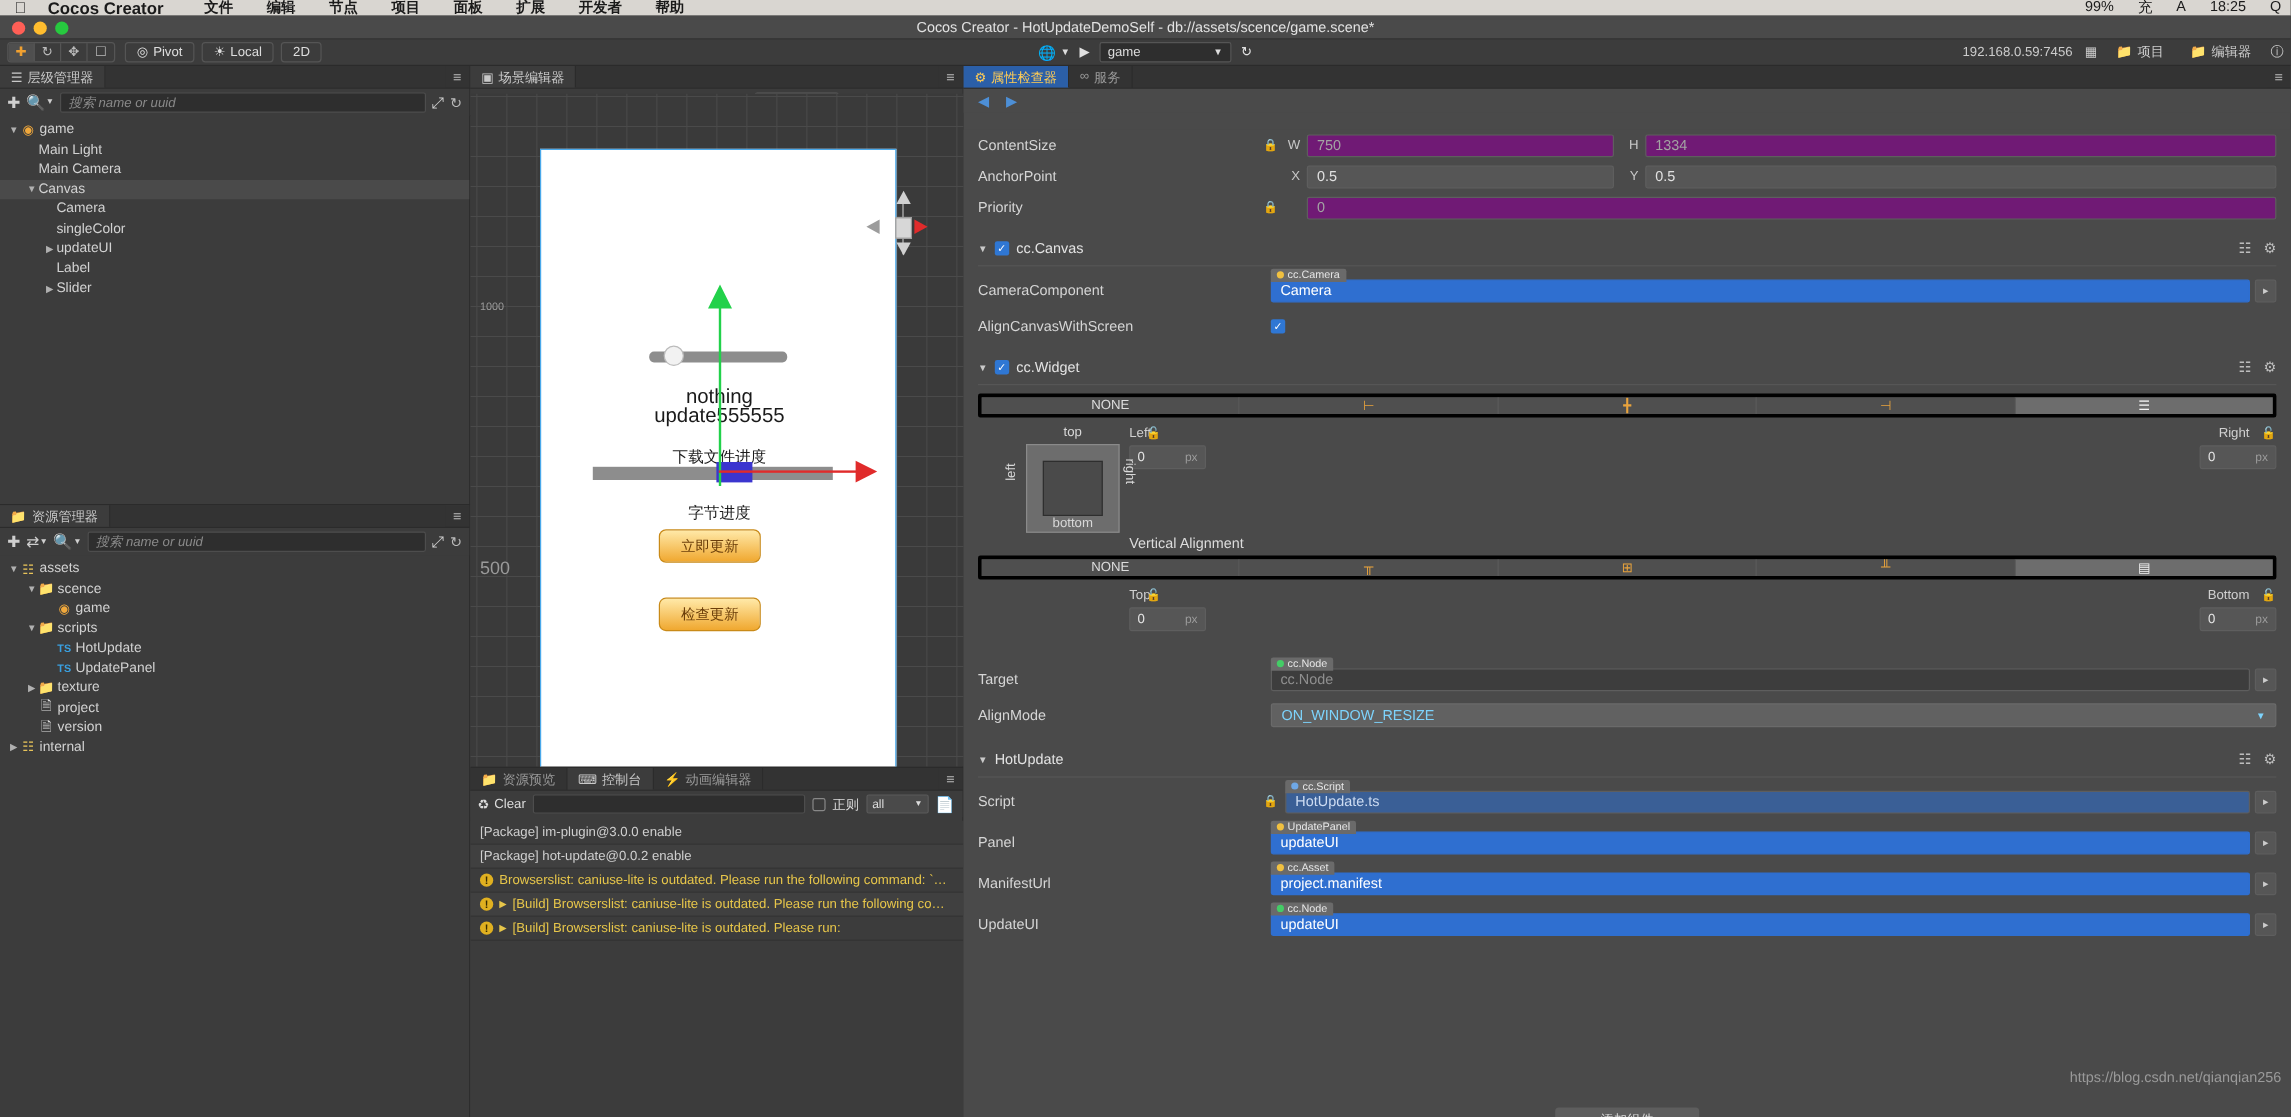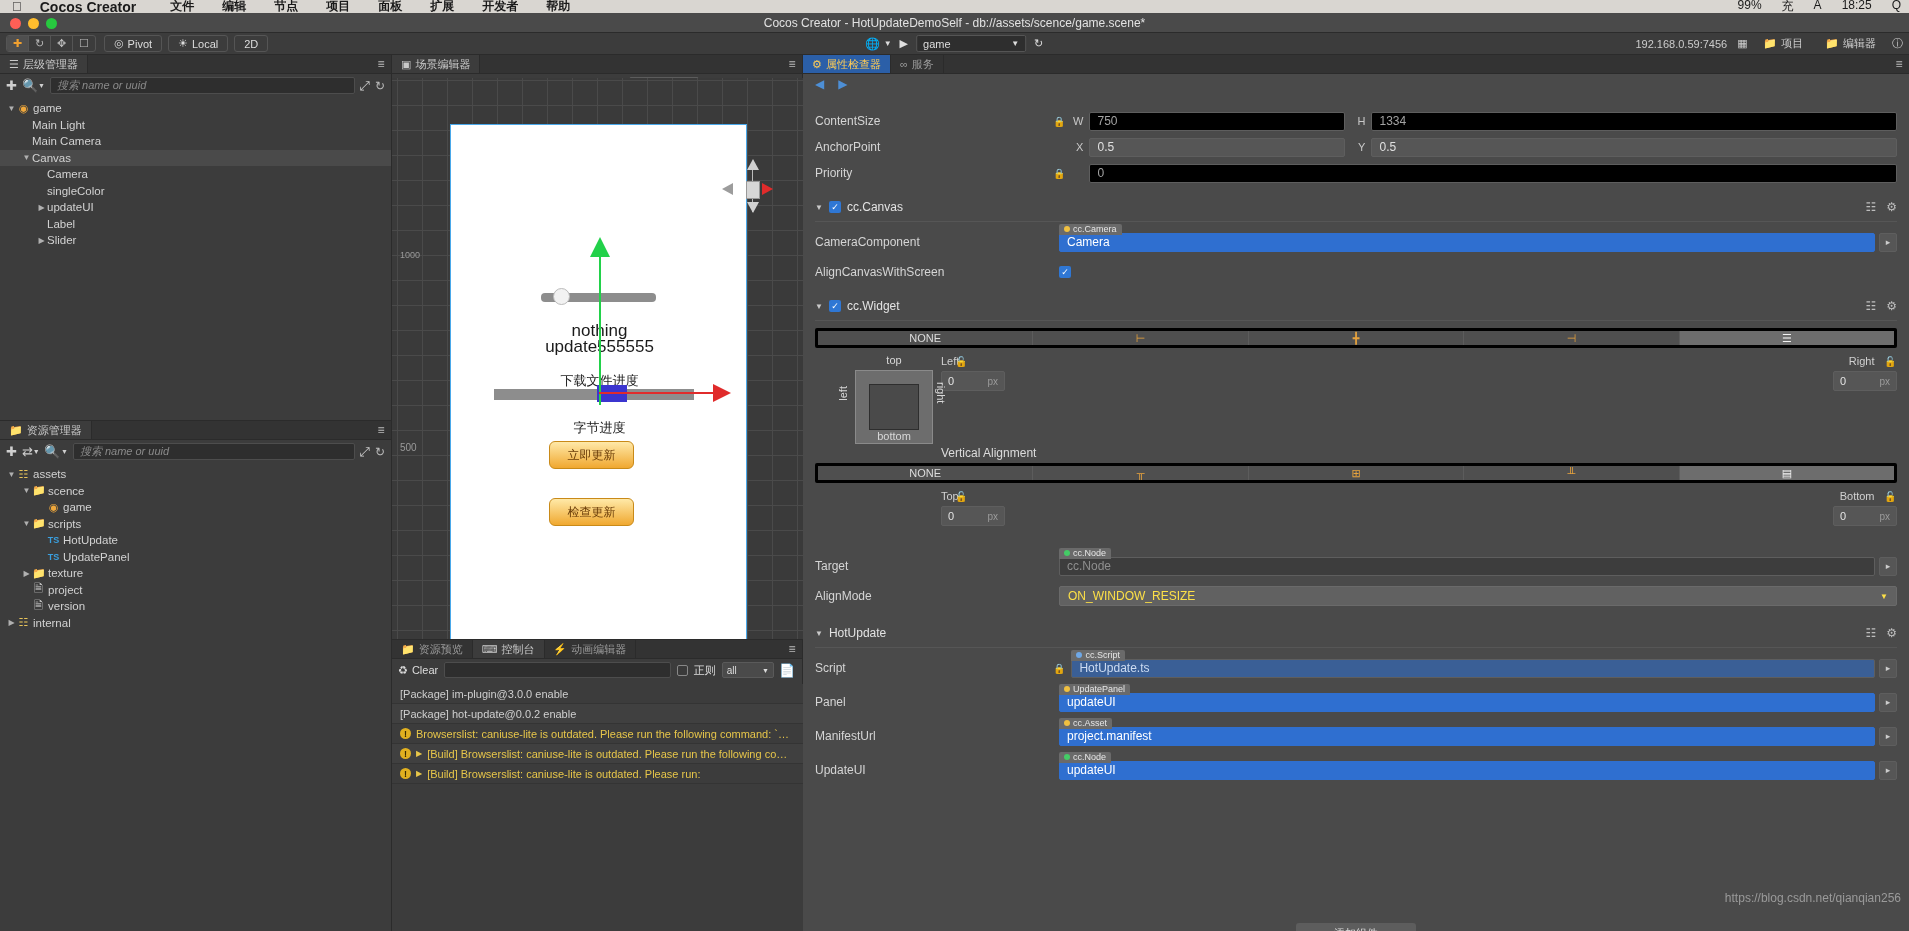--- a/index.html
+++ b/index.html
@@ -97,21 +97,21 @@
   .stool{ width:16px; height:16px; display:flex; align-items:center; justify-content:center; color:#bdbdbd; font-size:11px;}
   .sdiv{ width:1px; height:13px; background:#555; margin:0 4px;}
   .ddl{ height:16px; min-width:70px; background:#4e4e4e; border:1px solid #5c5c5c; border-radius:2px; display:flex; align-items:center; justify-content:space-between; padding:0 4px; color:#ddd; font-size:10px;}
   .canvasarea{ position:absolute; left:0; top:23px; width:411px; height:561px; background:#3a3a3a; overflow:hidden;}
   .grid{ position:absolute; inset:0;
     background-image:linear-gradient(#4a4a4a 1px, transparent 1px), linear-gradient(90deg,#4a4a4a 1px, transparent 1px);
     background-size:25px 25px; background-position:5px 2px;
   }
   .gamecanvas{ position:absolute; left:58px; top:46px; width:297px; height:531px; background:#ffffff; border:1px solid #49a8ea; }
   .axis-x{ position:absolute; left:8px; top:172px; font-size:9px; color:#9a9a9a;}
-  .axis-x2{ position:absolute; left:8px; top:364px; font-size:10px; color:#9a9a9a;}
+  .axis-x2{ position:absolute; left:8px; top:387px; font-size:15px; color:#9a9a9a;}
 
   
   .g-slider{ position:absolute; left:90px; top:168px; width:115px; height:9px; background:#8d8d8d; border-radius:4px;}
   .g-knob{ position:absolute; left:102px; top:163px; width:17px; height:17px; border-radius:50%; background:#f2f2f2; border:1px solid #bbb;}
   .g-txt{ position:absolute; width:297px; text-align:center; color:#1a1a1a; font-size:17px; line-height:19px;}
   .g-cn{ position:absolute; width:297px; text-align:center; color:#1a1a1a; font-size:13px;}
   .g-bar{ position:absolute; left:43px; top:264px; width:200px; height:11px; background:#8d8d8d;}
   .g-barfill{ position:absolute; left:146px; top:260px; width:30px; height:17px; background:#3b35cf;}
   .g-btn{ position:absolute; left:98px; width:85px; height:28px; border-radius:6px;
     background:linear-gradient(#ffe9a8,#f0a830); border:1px solid #c98a18;
@@ -149,21 +149,21 @@
   .navarrow{ color:#4d8fd6; font-size:12px; }
   .insp-body{ position:absolute; left:0; top:53px; width:1106px; height:837px; overflow:hidden; background:#4a4a4a;}
   .prow{ height:26px; display:flex; align-items:center; padding:0 12px; font-size:12px; color:#d5d5d5; }
   .plabel{ width:238px; flex:none; }
   .lockic{ color:#c8b06a; font-size:10px; margin-right:6px;}
   .axislbl{ color:#c8c8c8; font-size:11px; margin-right:6px; width:12px; text-align:right;}
   .pinput{
     flex:1; height:19px; background:#565656; border:1px solid #5e5e5e; border-radius:2px;
     display:flex; align-items:center; padding:0 7px; color:#e0e0e0; font-size:12px;
   }
-  .pinput.ro{ background:#000000; color:#a3a3a3; }
+  .pinput.ro{ background:#701a75; color:#a3a3a3; }
   .sechead{ height:22px; display:flex; align-items:center; gap:6px; padding:0 12px; color:#e3e3e3; font-size:12px; }
   .caret{ font-size:8px; color:#c9c9c9; }
   .cbox{ width:12px; height:12px; background:#2f77d4; border-radius:2px; color:#fff; font-size:9px; display:flex;align-items:center;justify-content:center;}
   .sechead .rightic{ margin-left:auto; display:flex; gap:10px; color:#bdbdbd; font-size:12px;}
   .hr{ height:1px; background:#565656; margin:3px 12px;}
 
   .refrow{ position:relative; display:flex; align-items:center; padding:0 12px; height:34px; font-size:12px; color:#d5d5d5;}
   .reffield{ flex:1; position:relative; }
   .reftag{ position:absolute; left:0; top:-9px; height:11px; background:#6a6a6a; border-radius:2px 2px 0 0;
     display:flex; align-items:center; gap:3px; padding:0 5px; font-size:9px; color:#e6e6e6; }
@@ -190,21 +190,21 @@
   .sidelbl{ font-size:11px; color:#d0d0d0;}
   .boxdiag{ position:absolute; left:52px; top:46px; width:78px; height:74px; }
   .bd-outer{ position:absolute; inset:0; border:1px solid #8a8a8a; background:#6d6d6d;}
   .bd-inner{ position:absolute; left:14px; top:14px; right:14px; bottom:14px; border:1px solid #2e2e2e; background:#4a4a4a;}
   .lbl-top{ position:absolute; left:52px; top:30px; width:78px; text-align:center; font-size:11px; color:#d8d8d8;}
   .lbl-bot{ position:absolute; left:52px; top:122px; width:78px; text-align:center; font-size:11px; color:#d8d8d8;}
   .lbl-left{ position:absolute; left:34px; top:62px; font-size:11px; color:#d8d8d8; writing-mode:vertical-rl; transform:rotate(180deg);}
   .lbl-right{ position:absolute; left:132px; top:58px; font-size:11px; color:#d8d8d8; writing-mode:vertical-rl;}
 
   .select-wide{ flex:1; height:20px; background:#616161; border:1px solid #6a6a6a; border-radius:2px;
-    display:flex; align-items:center; justify-content:space-between; padding:0 8px; color:#fde047; font-size:12px;}
+    display:flex; align-items:center; justify-content:space-between; padding:0 8px; color:#7dd3fc; font-size:12px;}
 
   .watermark{ position:absolute; right:8px; bottom:26px; color:#9a9a9a; font-size:12px;}
   .addcomp{ position:absolute; left:50%; transform:translateX(-50%); bottom:2px; width:120px; height:20px;
     background:#5d5d5d; border-radius:3px; display:flex; align-items:center; justify-content:center; color:#dcdcdc; font-size:11px;}
 </style>
 </head>
 <body>
 
 <div class="app">
 

